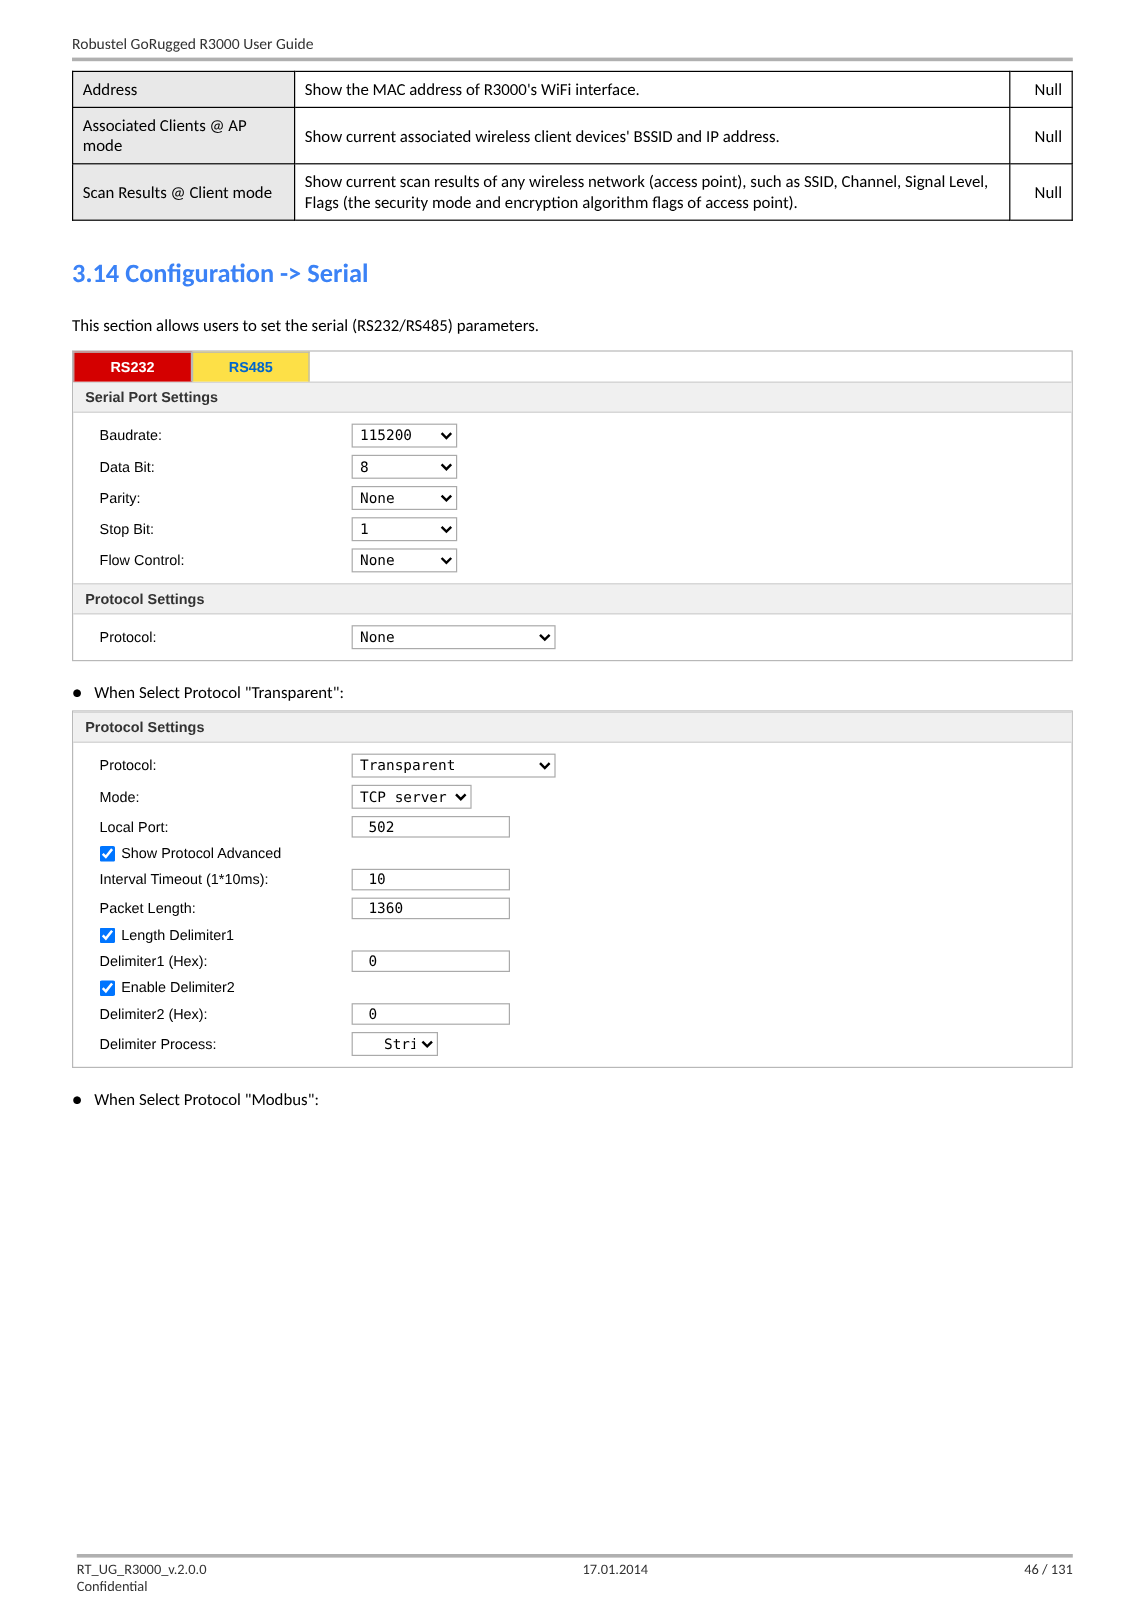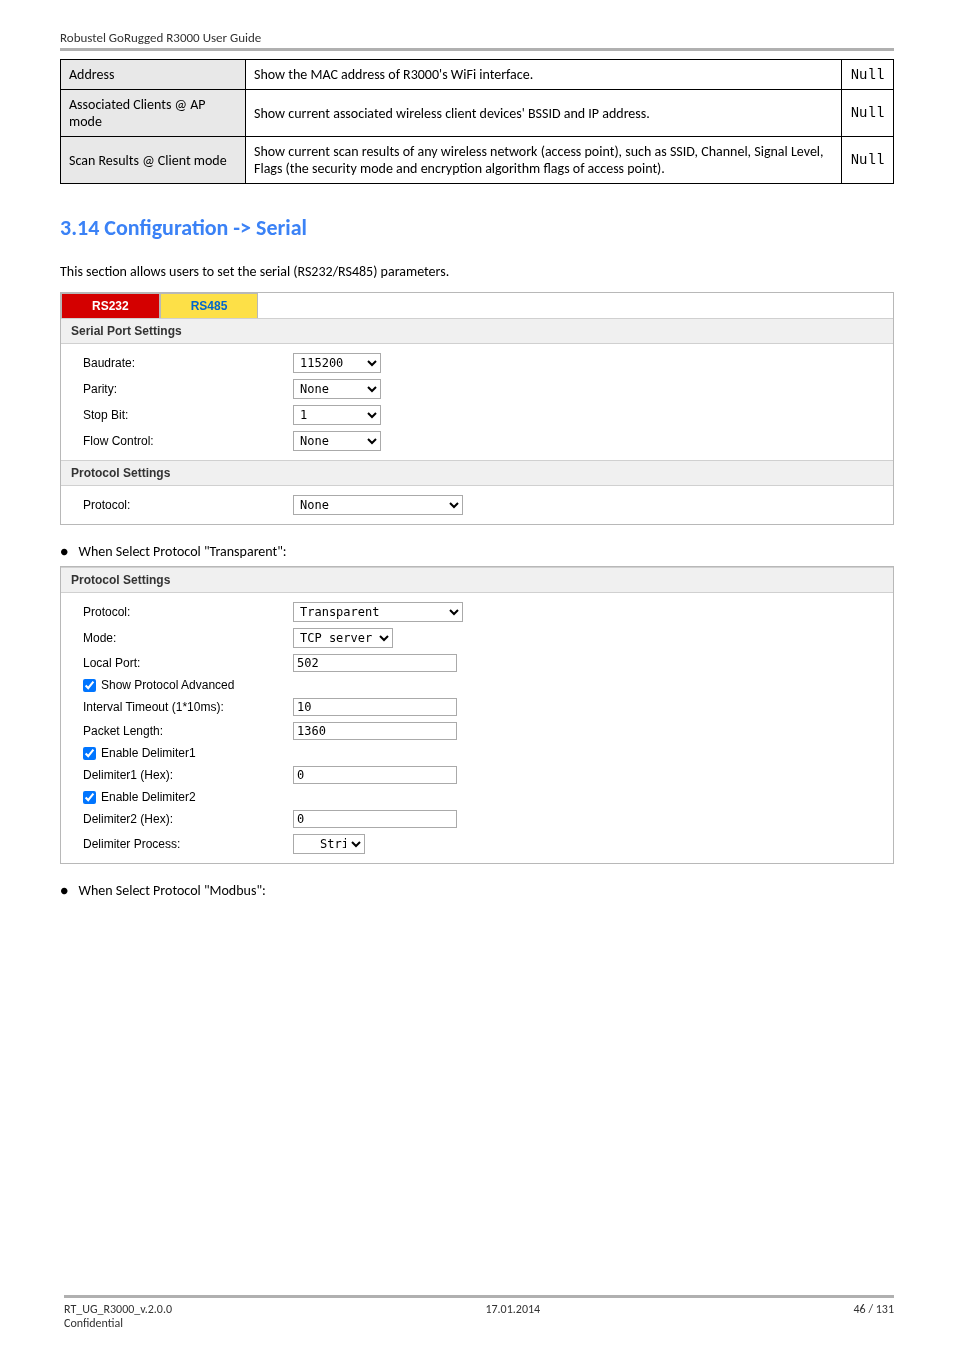--- a/index.html
+++ b/index.html
@@ -29,21 +29,21 @@
     border-collapse: collapse;
     margin-bottom: 30px;
   }
   table.data td {
     border: 1px solid #000;
     padding: 6px 8px;
     vertical-align: middle;
     font-size: 14px;
   }
   table.data td.label { width: 185px; background: #e8e8e8; }
-  table.data td.default { width: 52px; text-align: center; font-family: Liberation Mono, monospace; }
+  table.data td.default { width: 52px; text-align: right; }
   h2.section {
     font-size: 22px;
     font-weight: bold;
     color: #3b82f6;
     margin: 28px 0 22px 0;
   }
   p.body { margin: 6px 0 12px 0; font-size: 14px; }
   .screenshot {
     border: 1px solid #b8b8b8;
     margin: 6px 0 18px 0;
@@ -84,23 +84,23 @@
     border: 1px solid #aaa;
     background: #fff;
   }
   select.short { width: 88px; }
   select.med { width: 170px; }
   select.sm { width: 100px; }
   select.tiny { width: 72px; padding-left: 22px; }
   input.t {
     font-family: monospace;
     font-size: 12px;
-    padding: 1px 3px;
+    padding: 1px 13px;
     border: 1px solid #aaa;
-    width: 164px;
+    width: 132px;
   }
   input[type=checkbox] { margin-right: 5px; }
   .bullet-row { display:flex; align-items:center; margin: 14px 0 6px 0; }
   .bullet-row .dot { font-size: 14px; margin-right: 10px; }
   .footer {
     position: absolute;
     bottom: 20px; left: 64px; right: 60px;
     border-top: 3px solid #b0b0b0;
     padding-top: 4px;
     font-size: 12px;
@@ -146,20 +146,24 @@
       <div class="tab active">RS232</div>
       <div class="tab inactive">RS485</div>
     </div>
     <div class="section-bar">Serial Port Settings</div>
     <div class="form-rows">
       <div class="form-row">
         <span class="flabel">Baudrate:</span>
         <select class="s short"><option>115200</option></select>
       </div>
       <div class="form-row">
+        <span class="flabel">Data Bit:</span>
+        <select class="s short"><option>8</option></select>
+      </div>
+      <div class="form-row">
         <span class="flabel">Parity:</span>
         <select class="s short"><option>None</option></select>
       </div>
       <div class="form-row">
         <span class="flabel">Stop Bit:</span>
         <select class="s short"><option>1</option></select>
       </div>
       <div class="form-row">
         <span class="flabel">Flow Control:</span>
         <select class="s short"><option>None</option></select>
@@ -201,21 +205,21 @@
       <div class="form-row">
         <span class="flabel">Interval Timeout (1*10ms):</span>
         <input class="t" type="text" value="10" style="">
       </div>
       <div class="form-row">
         <span class="flabel">Packet Length:</span>
         <input class="t" type="text" value="1360" style="">
       </div>
       <div class="form-row">
         <input type="checkbox" checked="" style="">
-        <span>Enable Delimiter1</span>
+        <span>Length Delimiter1</span>
       </div>
       <div class="form-row">
         <span class="flabel">Delimiter1 (Hex):</span>
         <input class="t" type="text" value="0" style="">
       </div>
       <div class="form-row">
         <input type="checkbox" checked="" style="">
         <span>Enable Delimiter2</span>
       </div>
       <div class="form-row">

